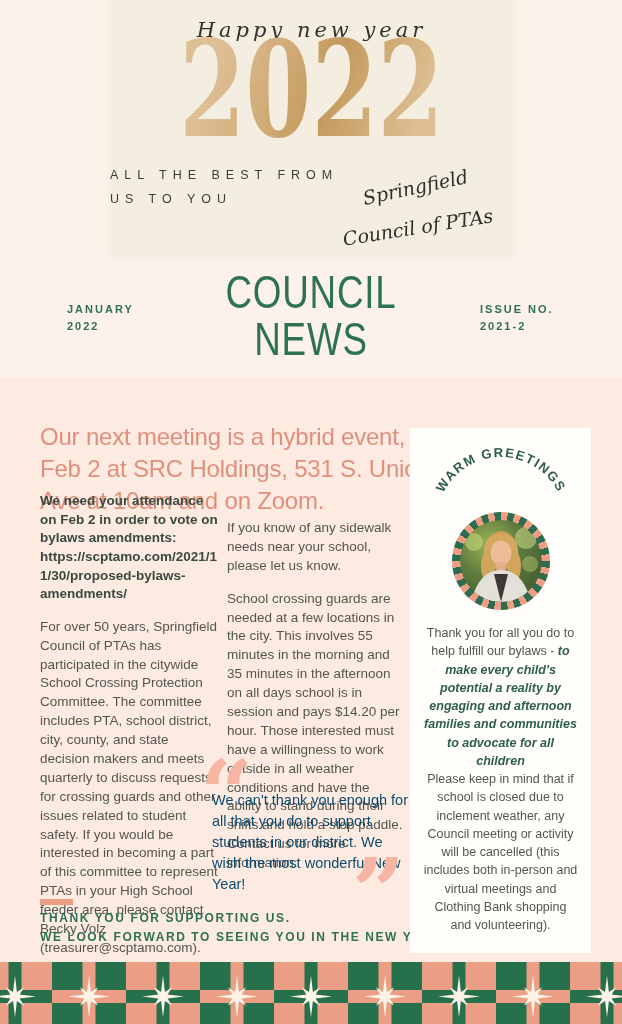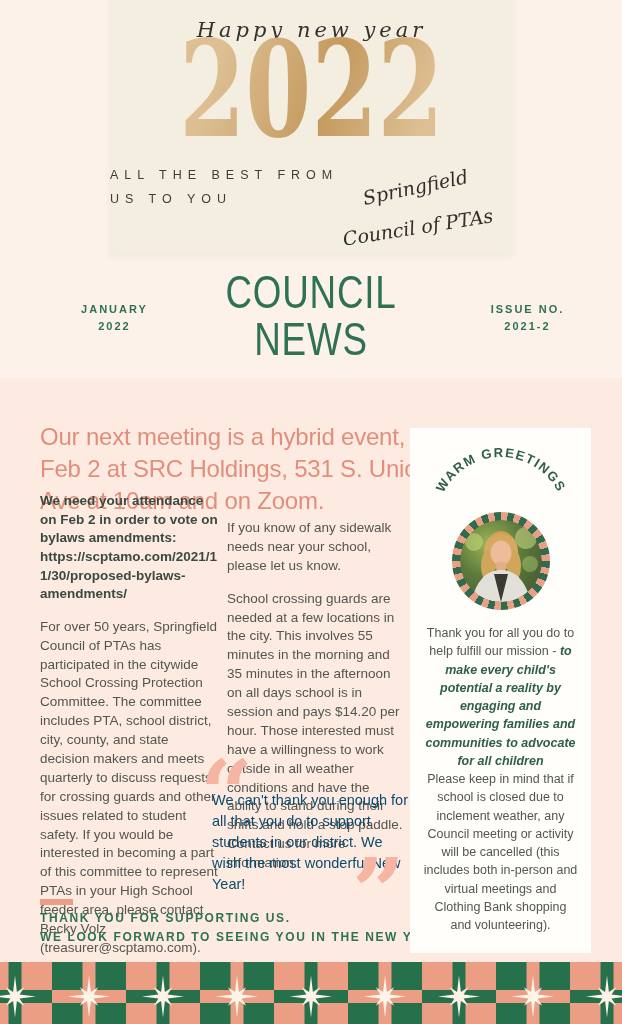--- a/index.html
+++ b/index.html
@@ -17,21 +17,21 @@
     background:linear-gradient(115deg,var(--gold_light) 20%,var(--gold_dark) 55%,var(--gold_light) 85%);
     -webkit-background-clip:text;background-clip:text;color:transparent;}
   .hero-tagline{position:absolute;left:0;top:178px;width:80%;text-align:left;
     font-size:12.5px;letter-spacing:6px;line-height:1.9;color:#3e3c38;white-space:pre-line;font-weight:500;}
   .hero-sign1{position:absolute;left:252px;top:190px;font-family:"DejaVu Serif",serif;font-style:italic;
     font-size:19px;color:#2f2e2a;transform:rotate(-12deg);}
   .hero-sign2{position:absolute;left:232px;top:230px;font-family:"DejaVu Serif",serif;font-style:italic;
     font-size:19px;color:#2f2e2a;transform:rotate(-9deg);}
 
   
-  .masthead-date,.masthead-issue{position:absolute;top:301px;width:95px;text-align:center;
+  .masthead-date,.masthead-issue{position:absolute;top:301px;width:95px;
     font-size:11px;font-weight:bold;letter-spacing:2px;line-height:1.55;color:var(--green);white-space:pre-line;}
   .masthead-date{left:67px;}
   .masthead-issue{left:480px;}
   .masthead-title{position:absolute;left:0;top:269px;width:100%;text-align:center;
     font-size:46px;line-height:1.03;letter-spacing:1px;color:var(--green);
     transform:scaleX(.8);transform-origin:center;white-space:pre-line;font-weight:400;}
 
   
   .pink-section{position:absolute;left:0;top:378px;width:622px;height:584px;background:var(--pink_bg);}
   .meeting-heading{position:absolute;left:40px;top:421px;width:396px;
@@ -149,21 +149,21 @@
           <ellipse cx="54" cy="46" rx="7" ry="16" fill="#d2a55c"></ellipse>
           <ellipse cx="41" cy="33" rx="10.5" ry="12.5" fill="#edbc98"></ellipse>
           <rect x="36.5" y="42" width="9" height="9" fill="#e3ae8a"></rect>
           <path d="M11,82 Q19,50 41,50 Q63,50 71,82 Z" fill="#e3e0da"></path>
           <path d="M34,54 L48,54 L41,82 Z" fill="#3a3933"></path>
           <path d="M30,18 Q41,10 52,18 Q50,12 41,11 Q32,12 30,18 Z" fill="#cfa055"></path>
         </g>
       </svg>
     </div>
 
-    <p class="p-mission"><span>Thank you for all you do to help fulfill our mission - </span><span class="em-green">to make every child's potential a reality by engaging and empowering families and communities to advocate for all children</span></p>
+    <p class="p-mission"><span>Thank you for all you do to help fulfill our bylaws - </span><span class="em-green">to make every child's potential a reality by engaging and afternoon families and communities to advocate for all children</span></p>
 
 
     <p class="p-weather">Please keep in mind that if school is closed due to inclement weather, any Council meeting or activity will be cancelled (this includes both in-person and virtual meetings and Clothing Bank shopping and volunteering).</p>
   </div>
 
   <svg class="star-band" width="622" height="62" viewBox="0 0 622 62" preserveAspectRatio="none">
     <defs>
       <polygon id="star8" points="0,-21 1.9,-4.6 9.2,-9.2 4.6,-1.9 21,0 4.6,1.9 9.2,9.2 1.9,4.6 0,21 -1.9,4.6 -9.2,9.2 -4.6,1.9 -21,0 -4.6,-1.9 -9.2,-9.2 -1.9,-4.6" style="fill:var(--star_cream)"></polygon>
       <pattern id="bandPat" width="148" height="62" patternUnits="userSpaceOnUse" patternTransform="translate(-22,0)">
         <rect x="0" y="0" width="74" height="62" style="fill:var(--band_salmon)"></rect>

